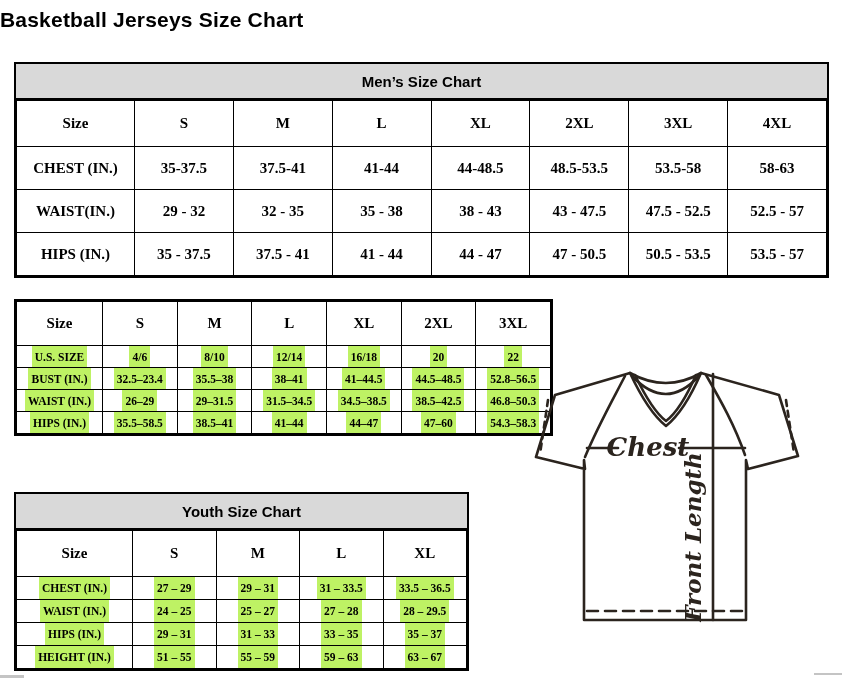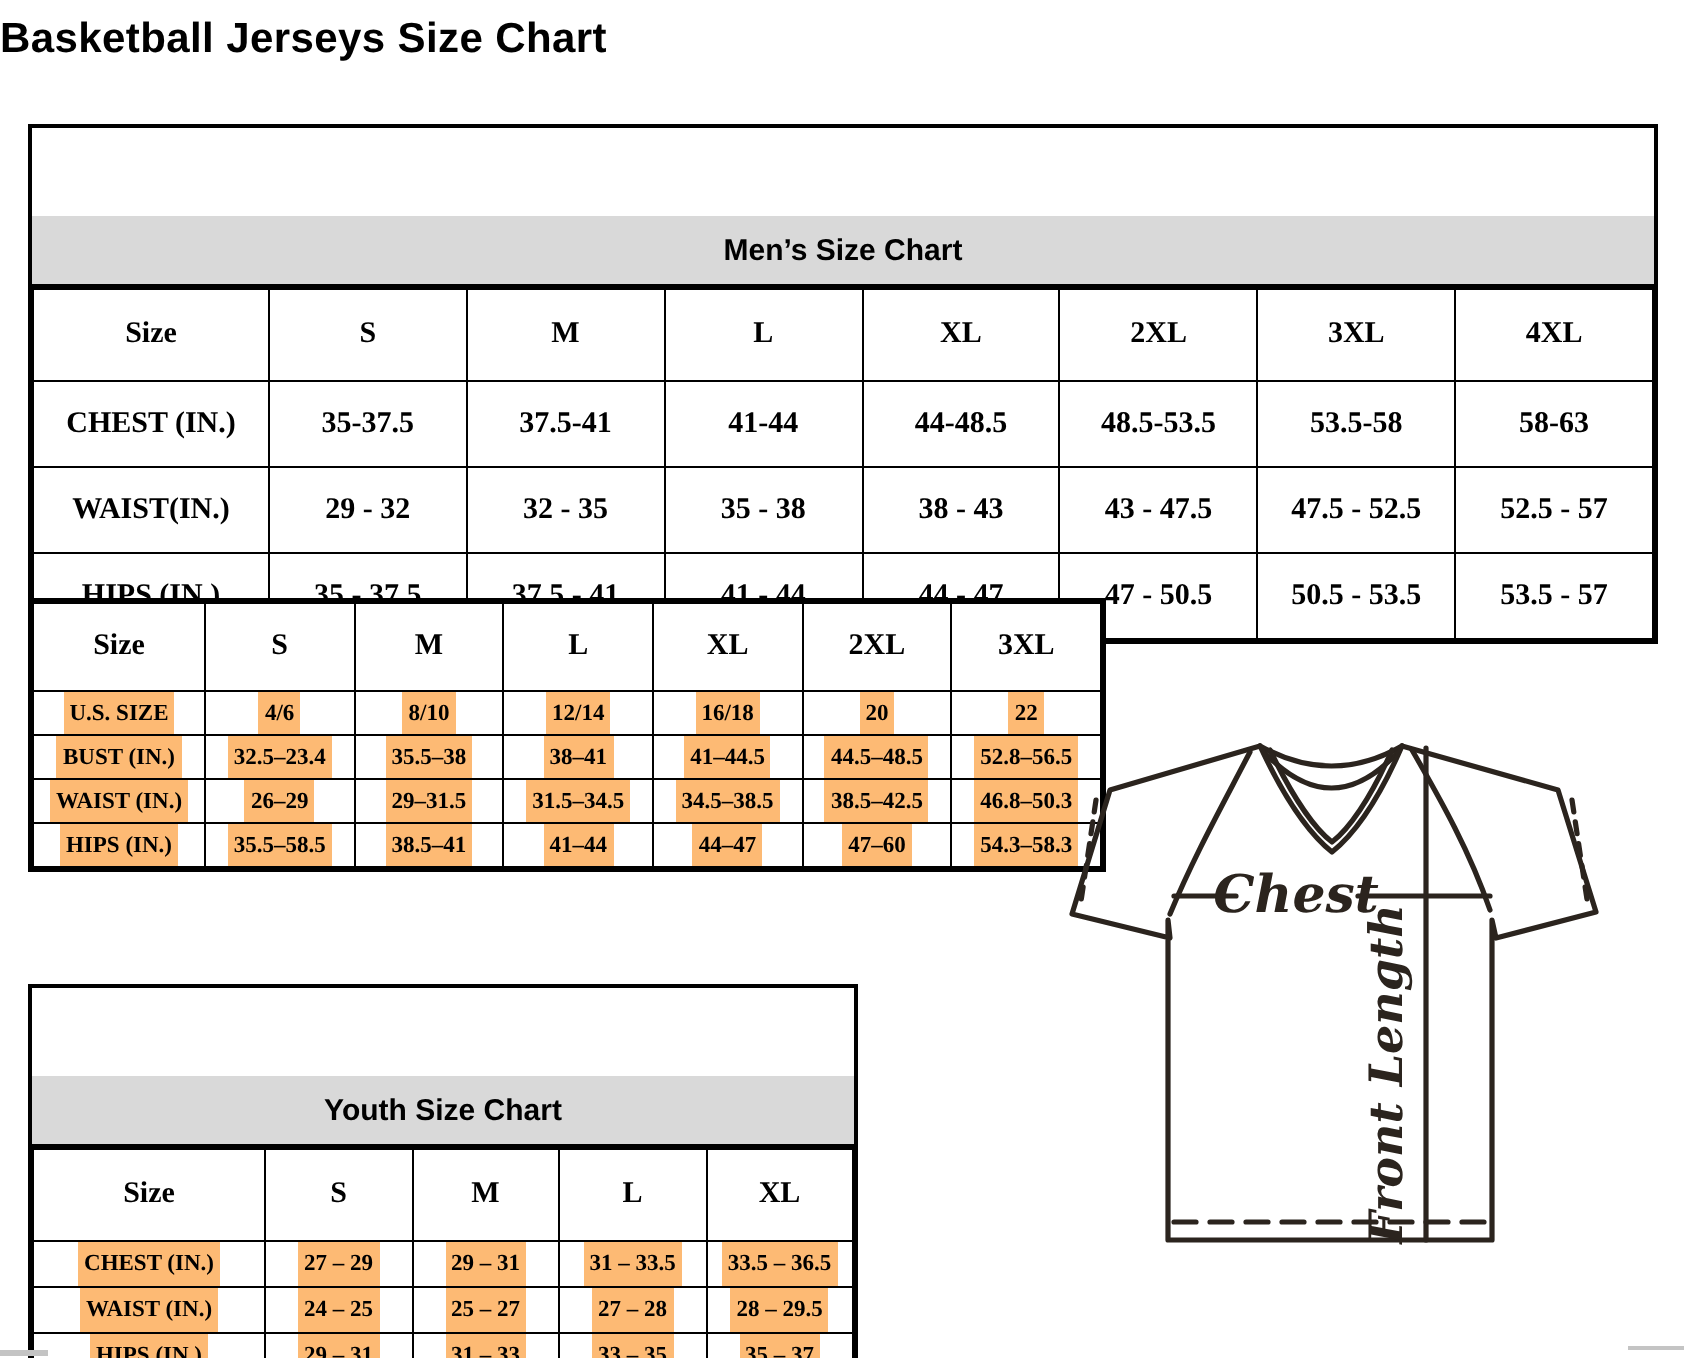--- a/index.html
+++ b/index.html
@@ -10,40 +10,40 @@
   .page-title{
     position:absolute;top:8px;left:0;width:806px;text-align:left;
     font-size:21px;font-weight:bold;color:#000;letter-spacing:0.2px;
   }
   .chart-box{
     position:absolute;border:2px solid #000;background:#fff;box-sizing:border-box;
   }
   .chart-title{
     background:#d9d9d9;border-bottom:2px solid #000;
     display:flex;align-items:center;justify-content:center;
-    font-weight:bold;font-size:15px;color:#000;margin-top:44px;
+    font-weight:bold;font-size:15px;color:#000;
   }
   table{width:100%;border-collapse:collapse;table-layout:fixed;font-family:Liberation Serif, serif;}
   th,td{
     border:1px solid #000;text-align:center;vertical-align:middle;
     font-weight:bold;color:#000;padding:0;overflow:hidden;white-space:nowrap;
   }
   
   .t-mens .chart-title{height:34px;}
   .t-mens thead th{height:45px;font-size:15px;}
   .t-mens tbody th,.t-mens tbody td{height:42px;font-size:15px;}
   
   .t-womens .chart-title{height:37px;}
   .t-womens thead th{height:43px;font-size:15px;}
   .t-womens tbody th,.t-womens tbody td{height:21px;font-size:11.5px;}
   .t-youth .chart-title{height:34px;}
   .t-youth thead th{height:45px;font-size:15px;}
   .t-youth tbody th,.t-youth tbody td{height:22px;font-size:11.5px;}
   
-  .hl tbody .cellspan{background:#fdba74;padding:17px 3px;}
+  .hl tbody .cellspan{background:#bef264;padding:17px 3px;}
   .diagram-wrap{position:absolute;left:528px;top:365px;width:280px;height:310px;}
   .frag{position:absolute;background:#c4c4c4;}
 </style>
 </head>
 <body>
 
 <div class="page-title">Basketball Jerseys Size Chart</div>
 
 <div class="chart-box t-mens" style="left:14px;top:62px;width:815px;">
   <div class="chart-title">Men’s Size Chart</div>
@@ -161,21 +161,21 @@
           <td><span class="cellspan">38.5–41</span></td>
           <td><span class="cellspan">41–44</span></td>
           <td><span class="cellspan">44–47</span></td>
           <td><span class="cellspan">47–60</span></td>
           <td><span class="cellspan">54.3–58.3</span></td>
         </tr>
       </tbody>
     </table>
 </div>
 
-<div class="chart-box t-youth hl" style="left:14px;top:492px;width:415px;">
+<div class="chart-box t-youth hl" style="left:14px;top:492px;width:455px;">
   <div class="chart-title">Youth Size Chart</div>
   <table>
       <colgroup>
         <col style="width: 116px;">
         <col>
         <col>
         <col>
         <col>
       </colgroup>
       <thead>
@@ -201,20 +201,27 @@
           <td><span class="cellspan">25 – 27</span></td>
           <td><span class="cellspan">27 – 28</span></td>
           <td><span class="cellspan">28 – 29.5</span></td>
         </tr>
         <tr>
           <th><span class="cellspan">HIPS (IN.)</span></th>
           <td><span class="cellspan">29 – 31</span></td>
           <td><span class="cellspan">31 – 33</span></td>
           <td><span class="cellspan">33 – 35</span></td>
           <td><span class="cellspan">35 – 37</span></td>
+        </tr>
+        <tr>
+          <th><span class="cellspan">HEIGHT (IN.)</span></th>
+          <td><span class="cellspan">51 – 55</span></td>
+          <td><span class="cellspan">55 – 59</span></td>
+          <td><span class="cellspan">59 – 63</span></td>
+          <td><span class="cellspan">63 – 67</span></td>
         </tr>
       </tbody>
     </table>
 </div>
 
 <div class="diagram-wrap">
   <svg width="280" height="310" viewBox="0 0 280 310">
     <g fill="none" stroke="#2b241e" stroke-width="2.6" stroke-linejoin="round" stroke-linecap="round">
 
       <path d="M102,8 L27,30 L8,92 L57,104 L56,95 L56,255 L218,255 L218,95 L220,104 L270,91 L251,30 L173,8"></path>

